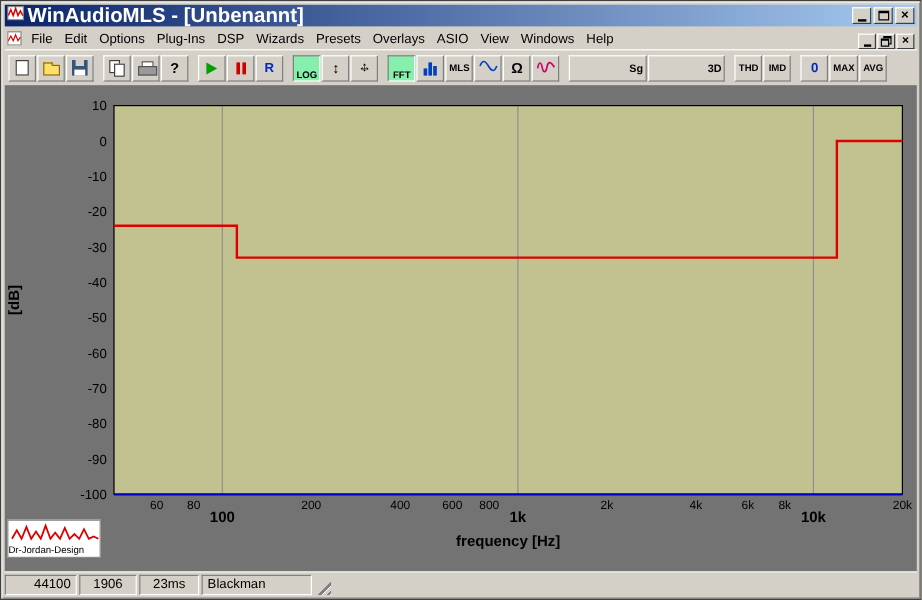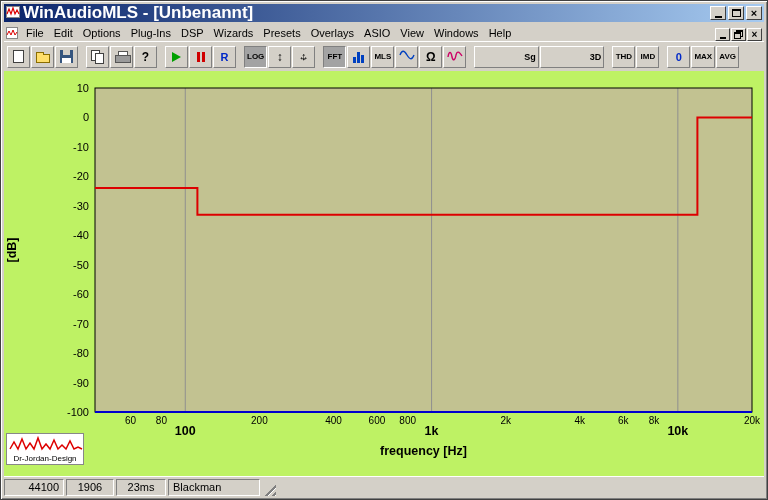--- a/index.html
+++ b/index.html
@@ -27,21 +27,21 @@
   .i-min-s{width:6px;height:0;border-bottom:2px solid #000;margin-top:6px;}
   .i-restore{position:relative;width:9px;height:9px;}
   .i-restore::before{content:"";position:absolute;top:0;right:0;width:5px;height:4px;border:1px solid #000;border-top-width:2px;}
   .i-restore::after{content:"";position:absolute;bottom:0;left:0;width:5px;height:4px;border:1px solid #000;border-top-width:2px;background:#d4d0c8;}
 
   
   .toolbar{height:30px;flex:0 0 30px;display:flex;align-items:center;padding:2px 3px;gap:1px;
     border-top:1px solid #fff;}
   .tbtn{min-width:23px;height:22px;background:#d4d0c8;border:1px solid;border-color:#fff #808080 #808080 #fff;
     display:flex;align-items:center;justify-content:center;padding:0 2px;}
-  .tbtn.pressed{border-color:#808080 #fff #fff #808080;background:#a3a3a3;}
+  .tbtn.pressed{border-color:#808080 #fff #fff #808080;background:#86efac;align-items:flex-end;}
   .tsep{width:6px;flex:0 0 6px;}
   .tlabel{font-size:8px;font-weight:bold;color:#000;letter-spacing:0;}
   .tlabel.mid{font-size:9px;margin-left:47px;}
   .tlabel.blue{color:#0028c8;font-size:11px;}
   .tlabel.glyph{font-size:12px;font-weight:bold;}
 
   .ic-new{width:11px;height:13px;background:#fff;border:1px solid #404040;}
   .ic-open{position:relative;width:14px;height:9px;background:#ffdf6b;border:1px solid #8a6d00;margin-top:4px;}
   .ic-open::before{content:"";position:absolute;top:-3px;left:-1px;width:6px;height:2px;background:#ffdf6b;border:1px solid #8a6d00;border-bottom:none;}
   .ic-save{width:13px;height:13px;background:#35557e;position:relative;}
@@ -61,21 +61,21 @@
   .ic-bars i:nth-child(1){height:6px;}
   .ic-bars i:nth-child(2){height:11px;}
   .ic-bars i:nth-child(3){height:8px;}
   .ic-move{position:relative;width:15px;height:15px;}
   .ic-move span{position:absolute;left:0;top:0;width:15px;height:15px;text-align:center;font-size:11px;line-height:15px;font-weight:bold;}
 
   
   .client{flex:0 0 405px;height:405px;position:relative;background:#a2a26b;overflow:hidden;}
   .client svg text{font-family:"Liberation Sans",sans-serif;}
   .logo{position:absolute;left:2px;bottom:11px;width:78px;height:32px;background:#fff;border:1px solid #888;
-    display:flex;flex-direction:column;align-items:center;justify-content:flex-end;}
+    display:flex;flex-direction:column;justify-content:flex-end;}
   .logo-wave{position:absolute;top:1px;left:2px;}
   .logo-text{font-size:8px;color:#000;line-height:11px;white-space:nowrap;}
 
   
   .statusbar{height:20px;flex:0 0 20px;display:flex;gap:2px;padding:2px 0 0 0;align-items:stretch;
     border-top:1px solid #fff;}
   .panel{border:1px solid;border-color:#808080 #fff #fff #808080;font-size:11px;padding:1px 4px;line-height:13px;color:#000;}
   .panel.ready{flex:1;}
   .panel.f0{width:60px;text-align:right;}
   .panel.f1{width:48px;text-align:center;}
@@ -238,21 +238,21 @@
         <span class="tlabel blue">0</span>
       </button>
     <button class="tbtn">
         <span class="tlabel">MAX</span>
       </button>
     <button class="tbtn">
         <span class="tlabel">AVG</span>
       </button>
   </div>
 
-  <div class="client" style="background: #bef264;">
+  <div class="client" style="background: #737373;">
     <svg id="chart-svg" width="760" height="405">
         <rect x="91" y="17" width="657" height="324" fill="#c2c291"></rect>
         <line x1="181.27391535889103" y1="17" x2="181.27391535889103" y2="341" stroke="#8f8f8f" stroke-width="1"></line>
         <line x1="427.56626518007425" y1="17" x2="427.56626518007425" y2="341" stroke="#8f8f8f" stroke-width="1"></line>
         <line x1="673.8586150012575" y1="17" x2="673.8586150012575" y2="341" stroke="#8f8f8f" stroke-width="1"></line>
         <rect x="91" y="17" width="657" height="324" fill="none" stroke="#000000" stroke-width="1"></rect>
         <line x1="91" y1="341" x2="748" y2="341" stroke="#0000cc" stroke-width="2"></line>
         <polyline points="91.0,117.1 193.4,117.1 193.4,143.7 693.4,143.7 693.4,46.5 748.0,46.5" fill="none" stroke="#dd0000" stroke-width="2"></polyline>
         <text x="85" y="21" font-size="11" text-anchor="end" fill="#000">10</text>
         <text x="85" y="50.45454545454545" font-size="11" text-anchor="end" fill="#000">0</text>

